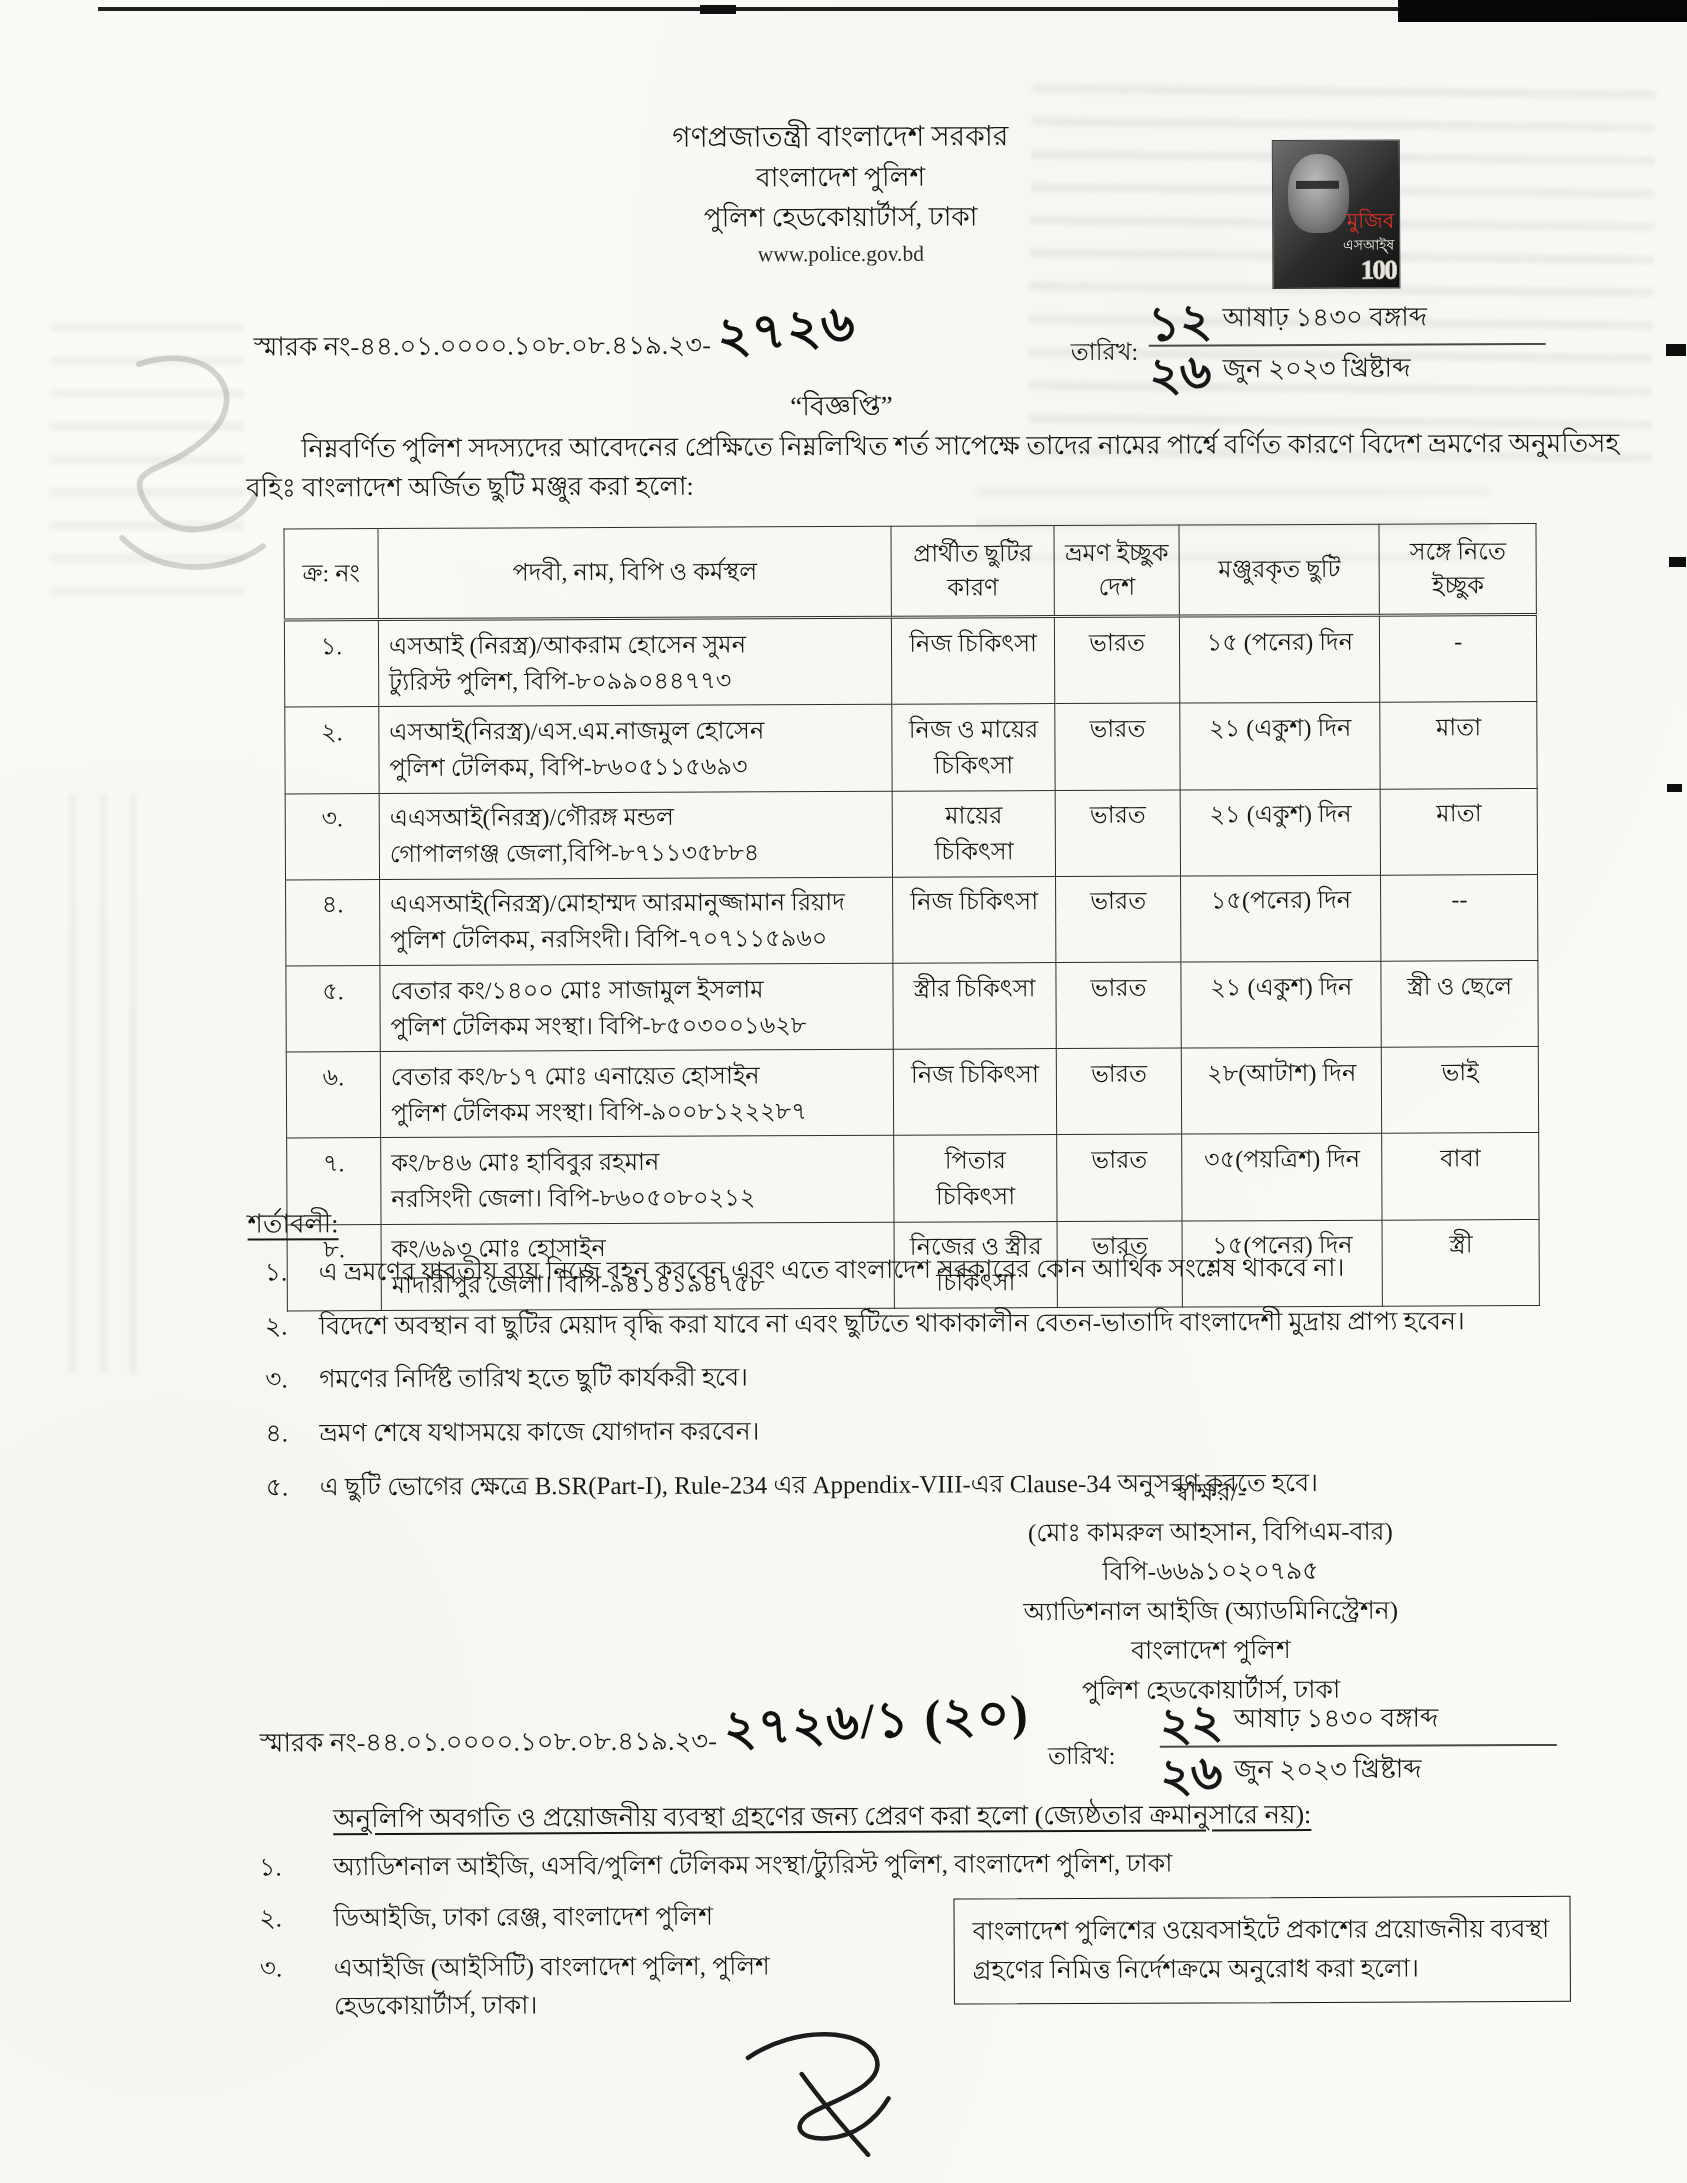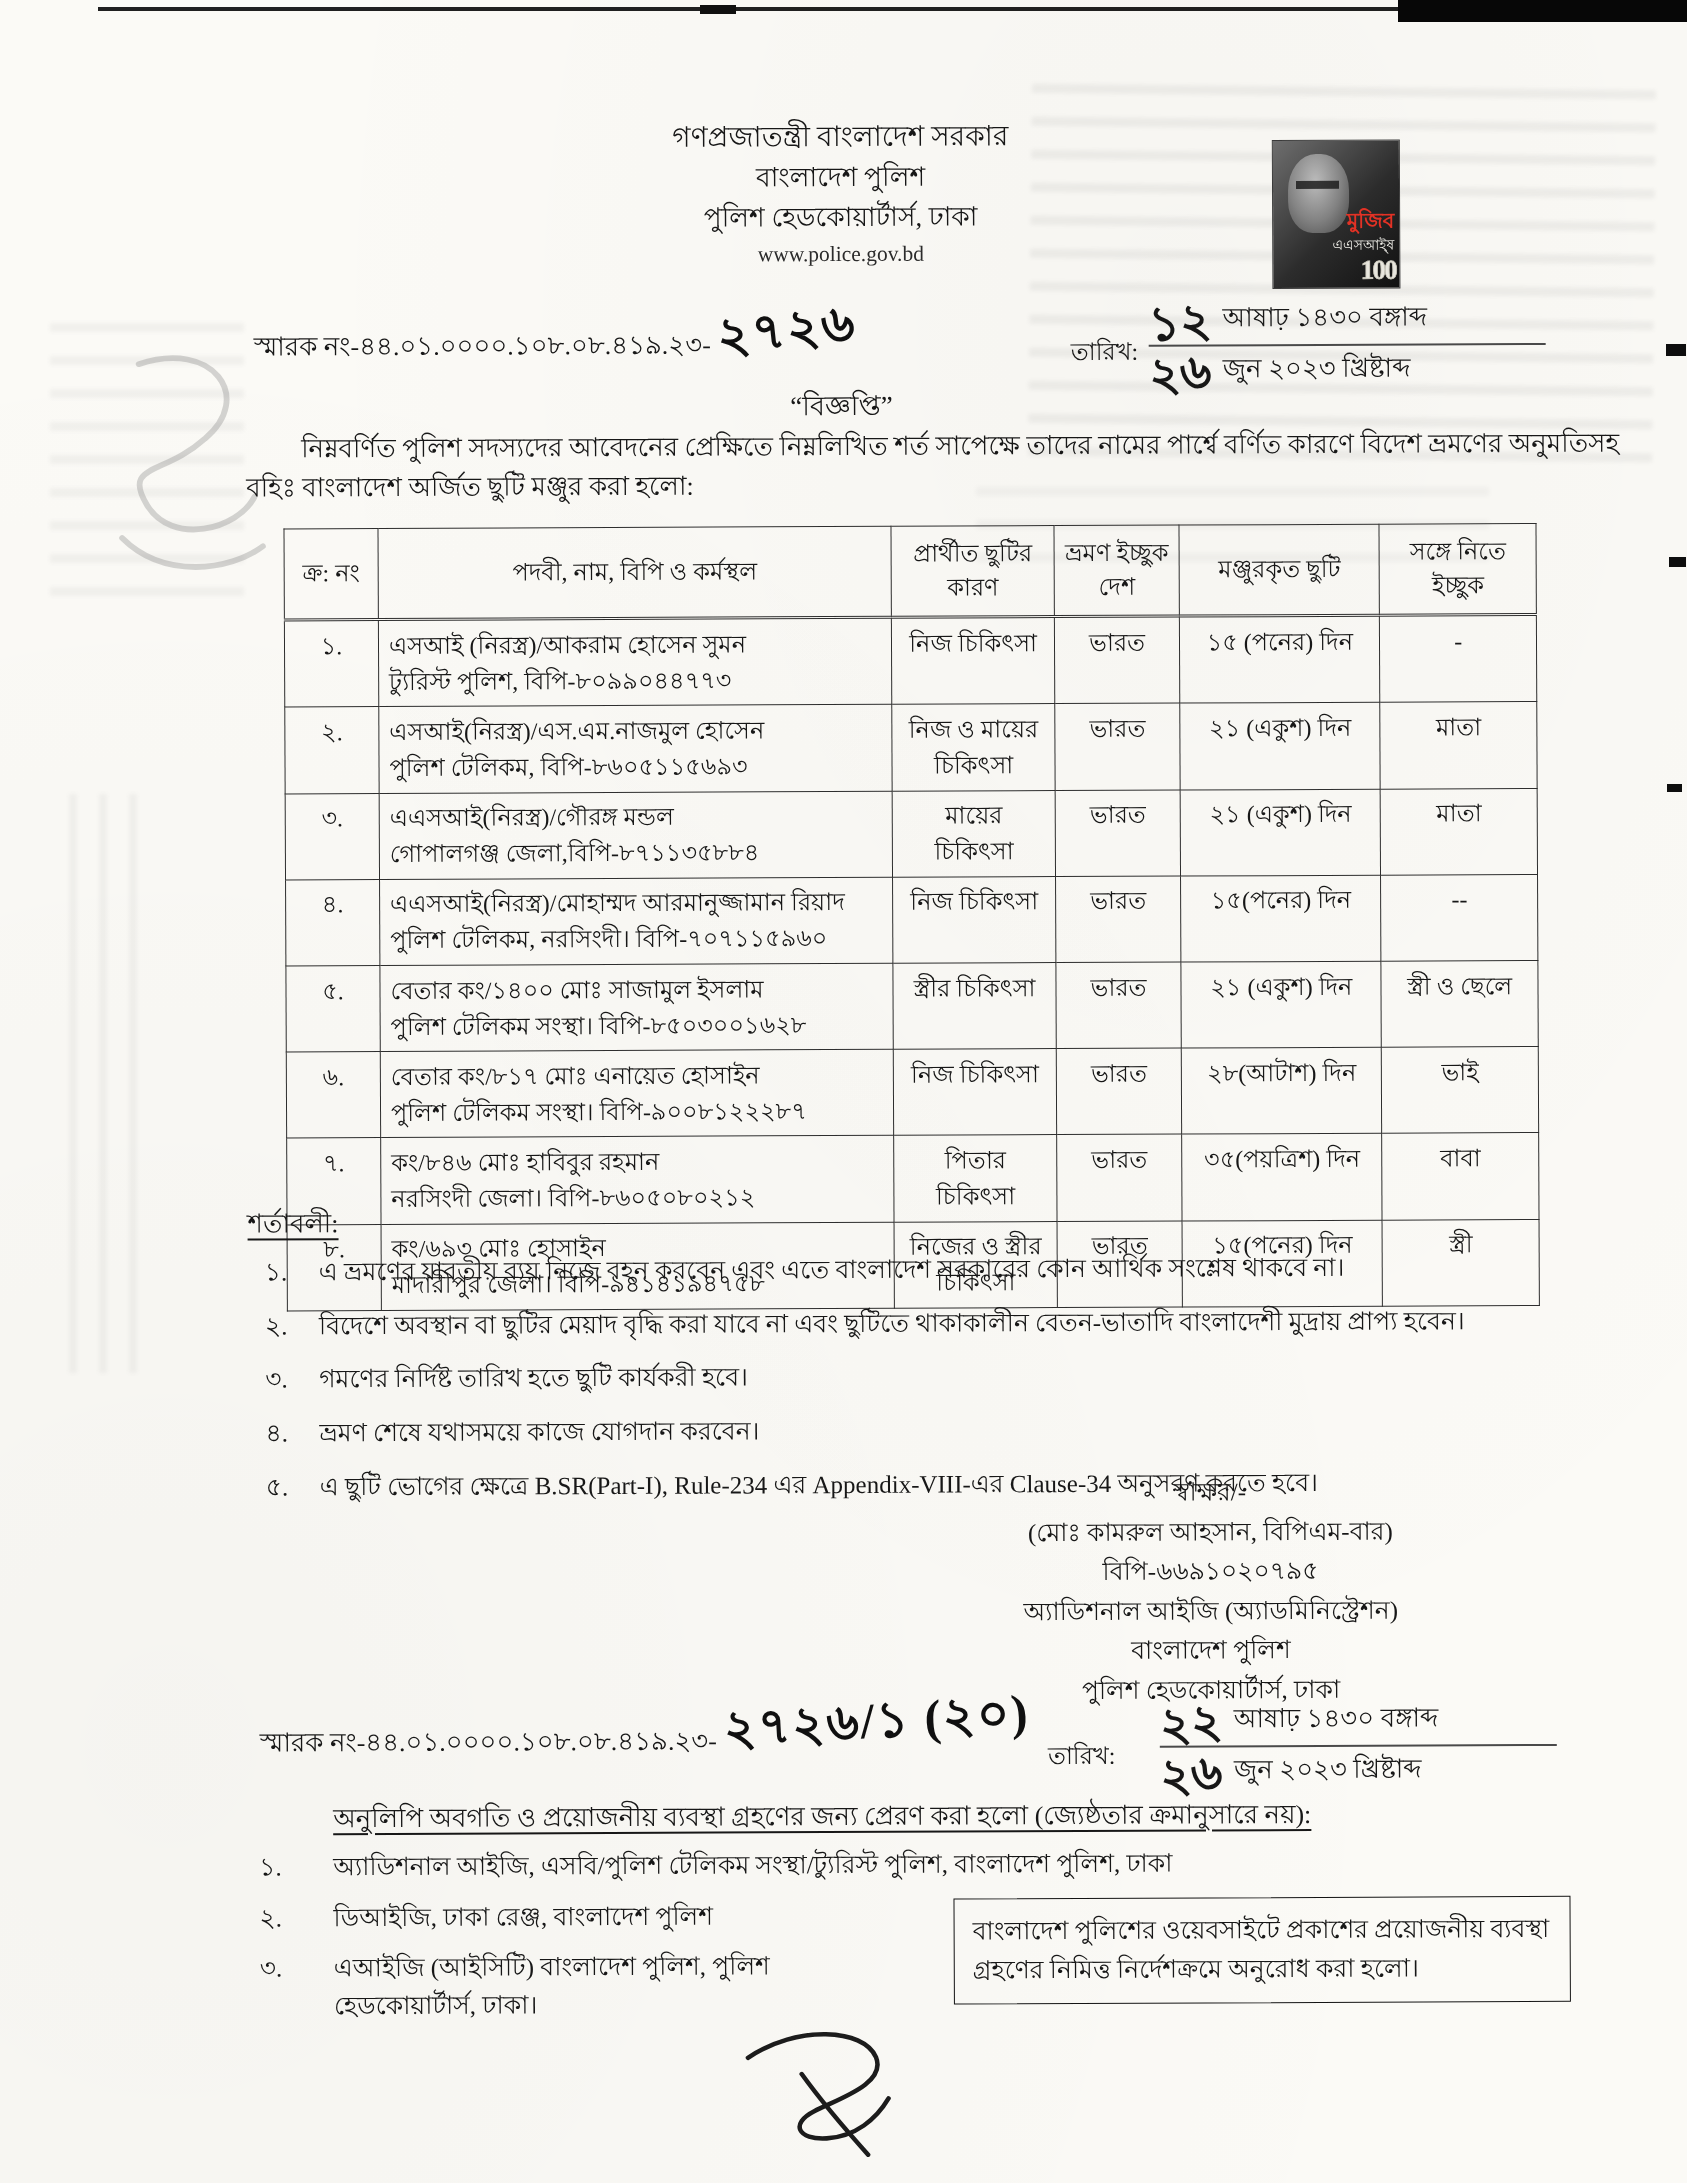--- a/index.html
+++ b/index.html
@@ -22,21 +22,21 @@
   .hdr{left:0;top:116px;width:1687px;text-align:center;line-height:1.5;}
   .hdr .l1{font-size:28px;}
   .hdr .l2,.hdr .l3{font-size:26.5px;}
   .hdr .l4{font-size:21.5px;font-family:"Liberation Serif",serif;color:#2b2b2b;}
   
   .logo{left:1275px;top:142px;width:126px;height:147px;border:0.8px solid #3a3a3a;
         background:linear-gradient(135deg,#6e6e6e 0%,#2c2c2c 55%,#111 100%);overflow:hidden;}
   .logo .face{position:absolute;left:15px;top:13.2px;width:61px;height:79px;border-radius:46% 46% 40% 40%;
         background:radial-gradient(ellipse at 45% 35%,#cfcfcf 0%,#8e8e8e 55%,#4a4a4a 100%);opacity:.85;}
   .logo .glasses{position:absolute;left:23px;top:40px;width:43px;height:8.3px;background:#151515;opacity:.8;}
-  .logo .t1{position:absolute;right:5px;top:69px;font-size:20.7px;font-weight:bold;color:#e33225;line-height:1.1;}
+  .logo .t1{position:absolute;right:5px;top:69px;font-size:20.7px;font-weight:normal;color:#e33225;line-height:1.1;}
   .logo .t2{position:absolute;right:5px;top:93px;font-size:14px;color:#f0efe9;}
   .logo .t3{position:absolute;right:3.3px;bottom:1.7px;font-size:27px;font-weight:bold;color:#f5f3ea;
         -webkit-text-stroke:0.8px #d8d5c8;letter-spacing:-1.7px;opacity:.95;}
   
   .memoline{display:flex;align-items:flex-start;font-size:26px;white-space:nowrap;}
   .hand{font-size:51px;line-height:.9;font-weight:600;transform:rotate(-6deg) translateY(-16.5px);
         margin-left:8.3px;letter-spacing:1.7px;color:#101010;}
   .hand2{transform:rotate(-3deg) translateY(-21.5px);font-size:50px;}
   .datelabel{font-size:24px;}
   .dateblock{width:397px;}
@@ -94,21 +94,21 @@
       <div class="l1">গণপ্রজাতন্ত্রী বাংলাদেশ সরকার</div>
       <div class="l2">বাংলাদেশ পুলিশ</div>
       <div class="l3">পুলিশ হেডকোয়ার্টার্স, ঢাকা</div>
       <div class="l4">www.police.gov.bd</div>
     </div>
 
     <div class="abs logo">
       <div class="face"></div>
       <div class="glasses"></div>
       <div class="t1">মুজিব</div>
-      <div class="t2">এএসআই্ষ</div>
+      <div class="t2">এসআই্ষ</div>
       <div class="t3">100</div>
     </div>
 
     <div class="abs memoline" style="left:256px;top:324px;">
       <span>স্মারক নং-৪৪.০১.০০০০.১০৮.০৮.৪১৯.২৩-</span>
       <span class="hand">২৭২৬</span>
     </div>
     <div class="abs datelabel" style="left:1073px;top:334px;">তারিখ:</div>
     <div class="abs dateblock" style="left:1151px;top:299px;">
       <div class="row first">

